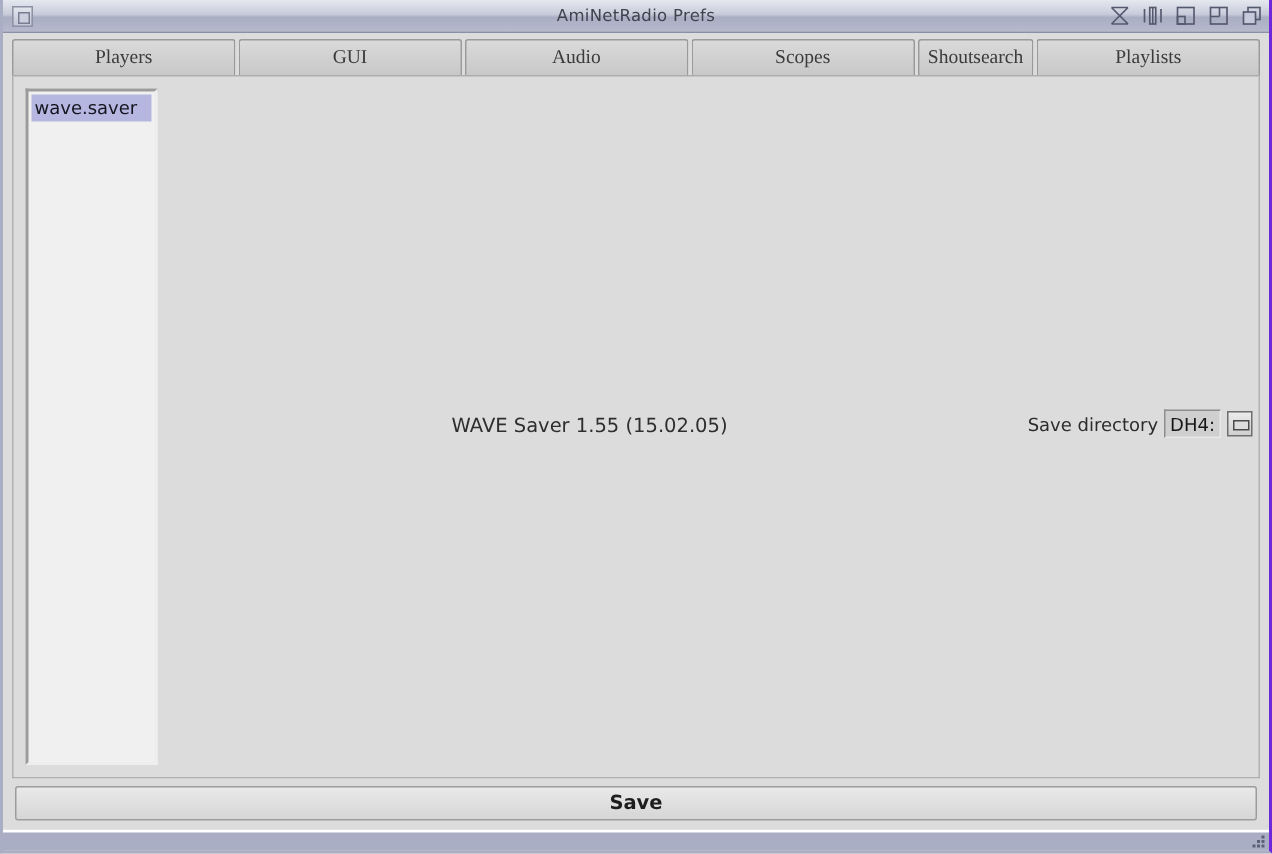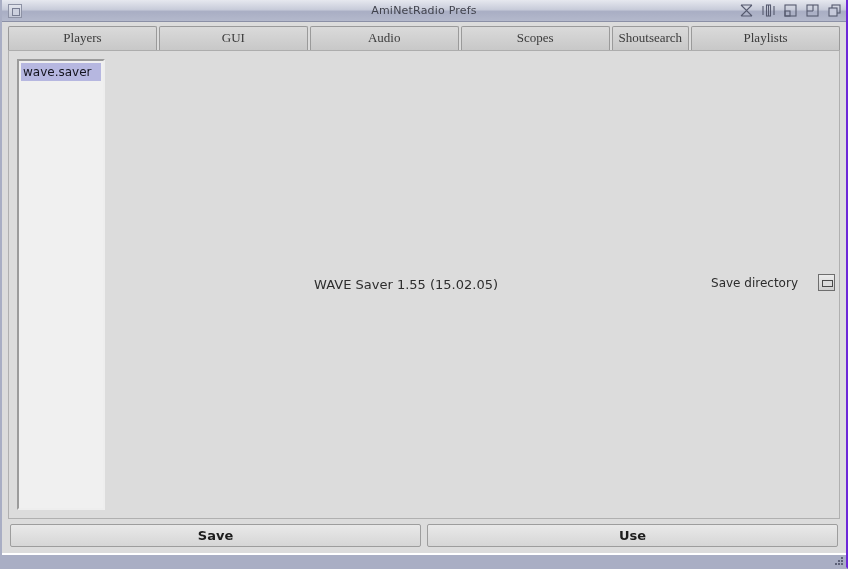--- a/index.html
+++ b/index.html
@@ -162,21 +162,21 @@
     color: #2e2e2e;
   }
 
   
   #dirrow {
     flex: 0 0 22px;
     display: flex;
     align-items: center;
     margin: 0 2px 4px 2px;
     padding: 0 2px;
-    gap: 20px;
+    gap: 4px;
   }
   #dirlabel {
     font-size: 12px;
     color: #2c2c2c;
     white-space: nowrap;
   }
   #dirfield {
     flex: 1 1 auto;
     height: 19px;
     background: #cfcfcf;
@@ -313,28 +313,28 @@
       </div>
 
       <div id="infopane">
         <div id="infotext">WAVE Saver 1.55 (15.02.05)</div>
       </div>
 
     </div>
 
     <div id="dirrow">
       <div id="dirlabel">Save directory</div>
+      <div id="dirfield" placeholder="">DH4:</div>
       <div id="dirpop"></div>
     </div>
 
   </div>
 
   <div id="buttonbar">
     <div class="btn">Save</div>
-    <div class="btn">Use</div>
   </div>
 
   <div id="statusbar">
     <div id="grip">
       <i style="right:0;bottom:0"></i>
       <i style="right:3px;bottom:0"></i>
       <i style="right:6px;bottom:0"></i>
       <i style="right:0;bottom:3px"></i>
       <i style="right:3px;bottom:3px"></i>
       <i style="right:0;bottom:6px"></i>

